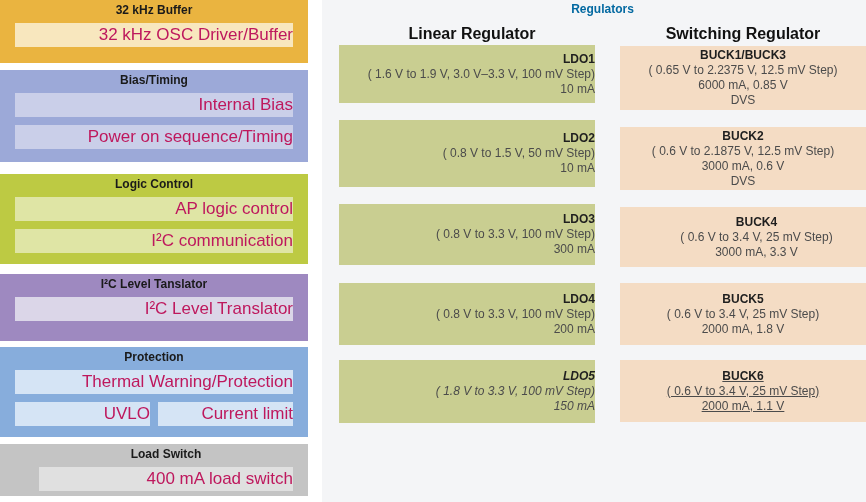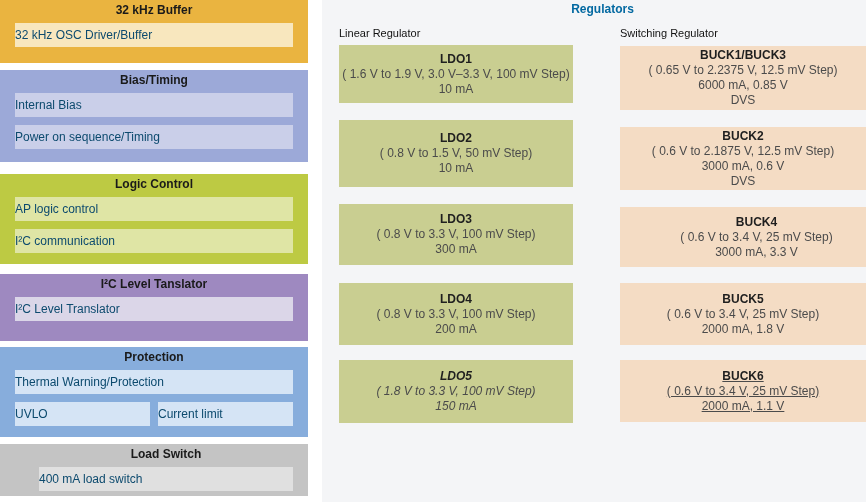--- a/index.html
+++ b/index.html
@@ -33,23 +33,23 @@
     font-weight: bold;
     text-align: center;
     color: #1a1a1a;
     line-height: 15px;
     margin: 0 0 5px 0;
   }
   .lcell {
     height: 24px;
     line-height: 24px;
     margin: 0 15px 8px 15px;
-    text-align: left;
-    font-size: 12px;
-    color: #0c4a6e;
+    text-align: right;
+    font-size: 17px;
+    color: #be185d;
   }
   .lrow {
     display: flex;
     gap: 8px;
     margin: 0 15px;
   }
   .lrow .lcell { flex: 1; margin: 0; }
 
   .b1 { top: 0;     height: 63px; background: #eab440; }
   .b1 .lcell { background: #f8e7be; }
@@ -70,40 +70,41 @@
     left: 339px; right: 0; top: 2px;
     text-align: center;
     font-size: 12px;
     font-weight: bold;
     color: #0369a1;
     line-height: 15px;
   }
   .col-head {
     position: absolute;
     top: 26px;
-    font-size: 11px;
-    font-weight: normal;
+    text-align: center;
+    font-size: 16px;
+    font-weight: bold;
     color: #111;
     line-height: 15px;
   }
   .col-head.linear    { left: 339px; width: 266px; }
   .col-head.switching { left: 620px; width: 246px; }
 
   .rbox {
     position: absolute;
     display: flex;
     flex-direction: column;
     justify-content: center;
     text-align: center;
     font-size: 12px;
     line-height: 15px;
     color: #4b4b4b;
   }
   .rbox .rname { font-weight: bold; color: #1f1f1f; }
-  .ldo  { left: 339px; width: 234px; background: #c9ce91; }
+  .ldo  { left: 339px; width: 256px; background: #c9ce91; align-items: flex-end; }
   .buck { left: 620px; width: 246px; background: #f4dcc4; }
 
   .ldo1 { top: 45px;  height: 58px; }
   .ldo2 { top: 120px; height: 67px; }
   .ldo3 { top: 204px; height: 61px; }
   .ldo4 { top: 283px; height: 62px; }
   .ldo5 { top: 360px; height: 63px; font-style: italic; }
 
   .buck1 { top: 46px;  height: 64px; }
   .buck2 { top: 127px; height: 63px; }

